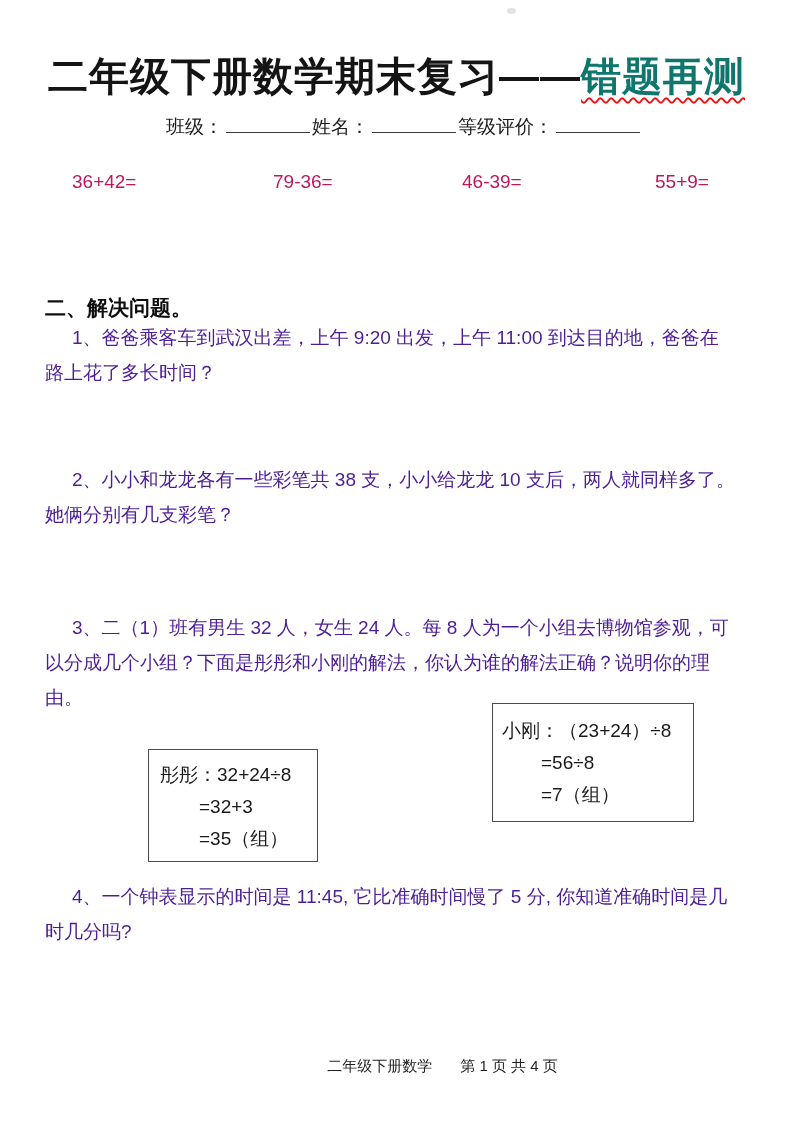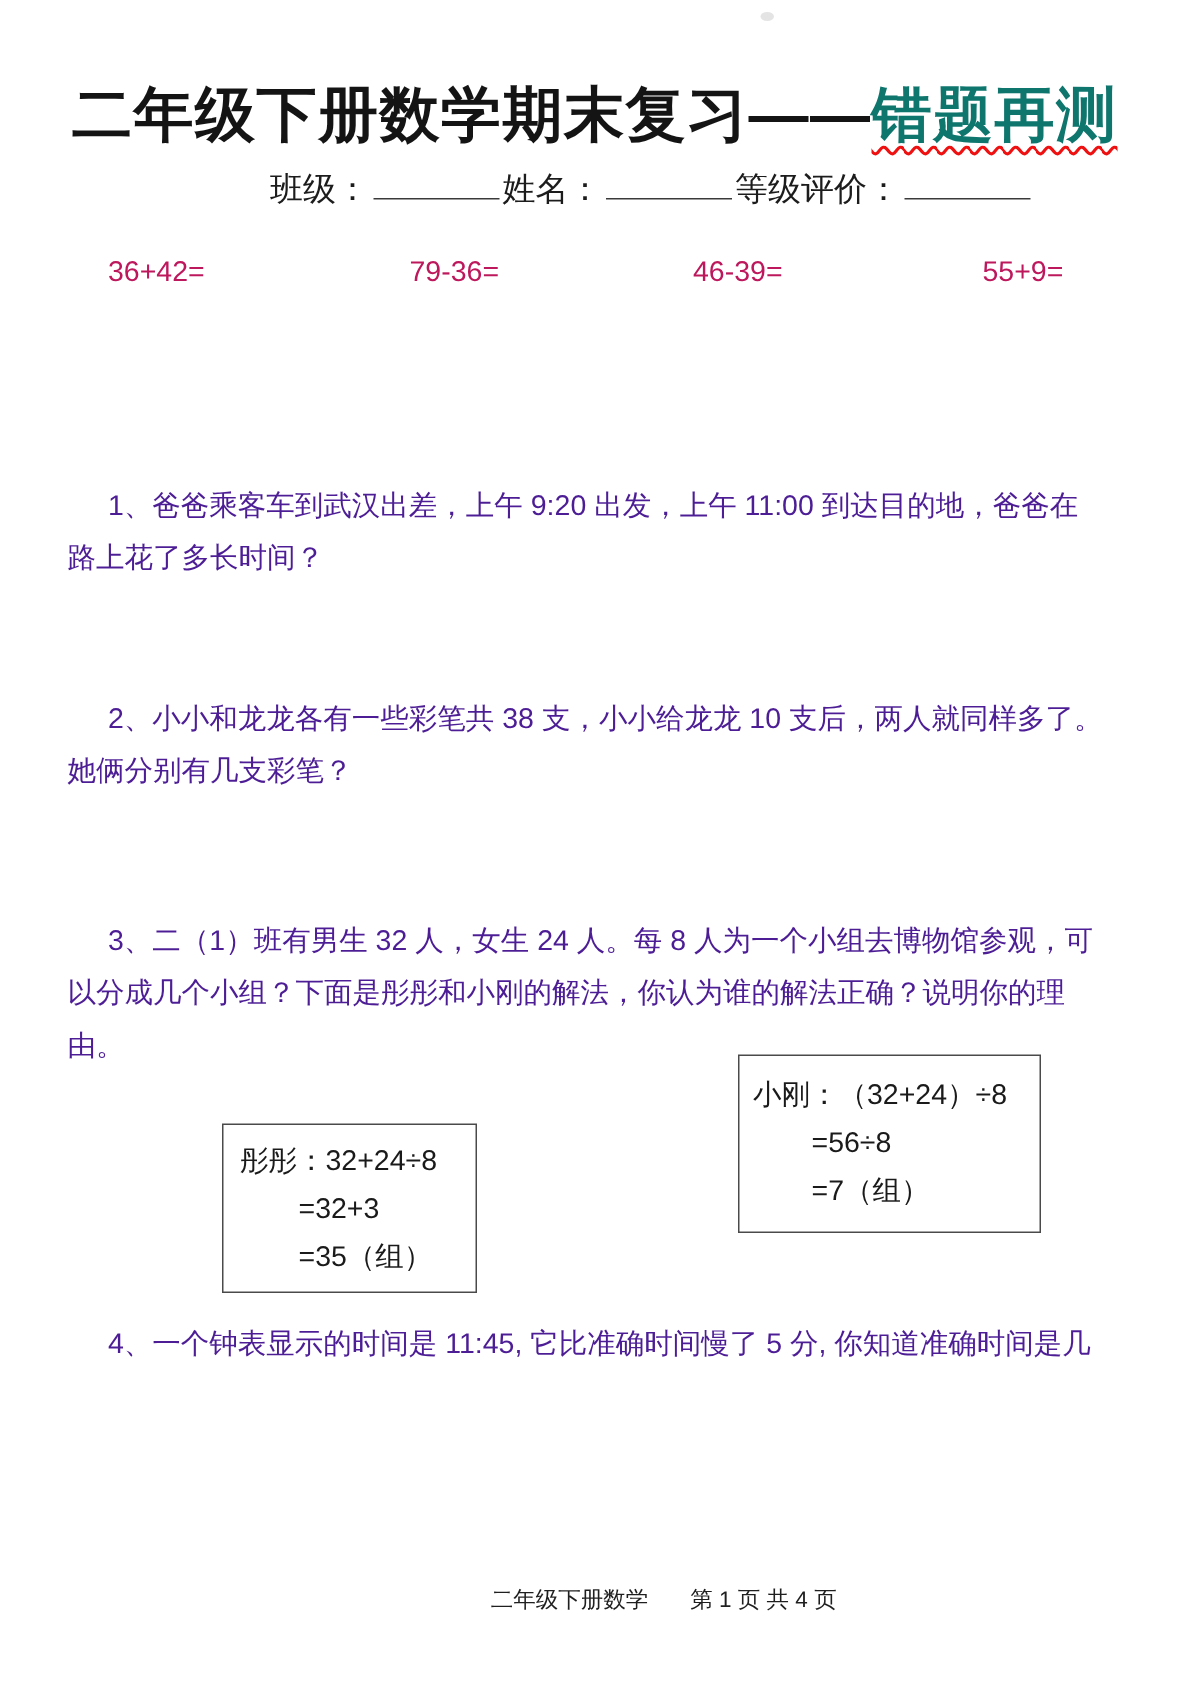--- a/index.html
+++ b/index.html
@@ -40,23 +40,23 @@
     text-decoration-line: underline;
     text-decoration-style: wavy;
     text-decoration-color: #ee1111;
     text-decoration-thickness: 2px;
     text-underline-offset: 7px;
   }
 
   .info-line {
     position: absolute;
     top: 111px;
-    left: 180px;
+    left: 166px;
     font-family: "Liberation Serif", serif;
-    font-size: 22px;
+    font-size: 19px;
     white-space: nowrap;
     color: #1c1c1c;
   }
   .blank {
     display: inline-block;
     width: 84px;
     height: 21px;
     border-bottom: 1.5px solid #3a3a3a;
     vertical-align: baseline;
     margin: 0 2px 0 3px;
@@ -148,20 +148,21 @@
   </div>
 
 
   <div class="calc-row">
     <span class="calc-item c0">36+42=</span>
     <span class="calc-item c1">79-36=</span>
     <span class="calc-item c2">46-39=</span>
     <span class="calc-item c3">55+9=</span>
   </div>
 
+  <div class="h-sec h-sec2">二、解决问题。</div>
 
   <div class="para p1">
     <div class="line indent">1、爸爸乘客车到武汉出差，上午 9:20 出发，上午 11:00 到达目的地，爸爸在</div>
     <div class="line">路上花了多长时间？</div>
   </div>
 
   <div class="para p2">
     <div class="line indent">2、小小和龙龙各有一些彩笔共 38 支，小小给龙龙 10 支后，两人就同样多了。</div>
     <div class="line">她俩分别有几支彩笔？</div>
   </div>
@@ -172,26 +173,27 @@
     <div class="line">由。</div>
   </div>
 
   <div class="sol-box box-a">
     <div class="bline first">彤彤：32+24÷8</div>
     <div class="bline rest">=32+3</div>
     <div class="bline rest">=35（组）</div>
   </div>
 
   <div class="sol-box box-b">
-    <div class="bline first">小刚：（32+24）÷8</div>
+    <div class="bline first">小刚：（23+24）÷8</div>
     <div class="bline rest">=56÷8</div>
     <div class="bline rest">=7（组）</div>
   </div>
 
   <div class="para p4">
     <div class="line indent">4、一个钟表显示的时间是 11:45, 它比准确时间慢了 5 分, 你知道准确时间是几</div>
+    <div class="line">时几分吗?</div>
   </div>
 
   <div class="footer">
     <span>二年级下册数学</span><span class="gap"></span><span>第 1 页 共 4 页</span>
   </div>
 
 </div>
 
 </body></html>

